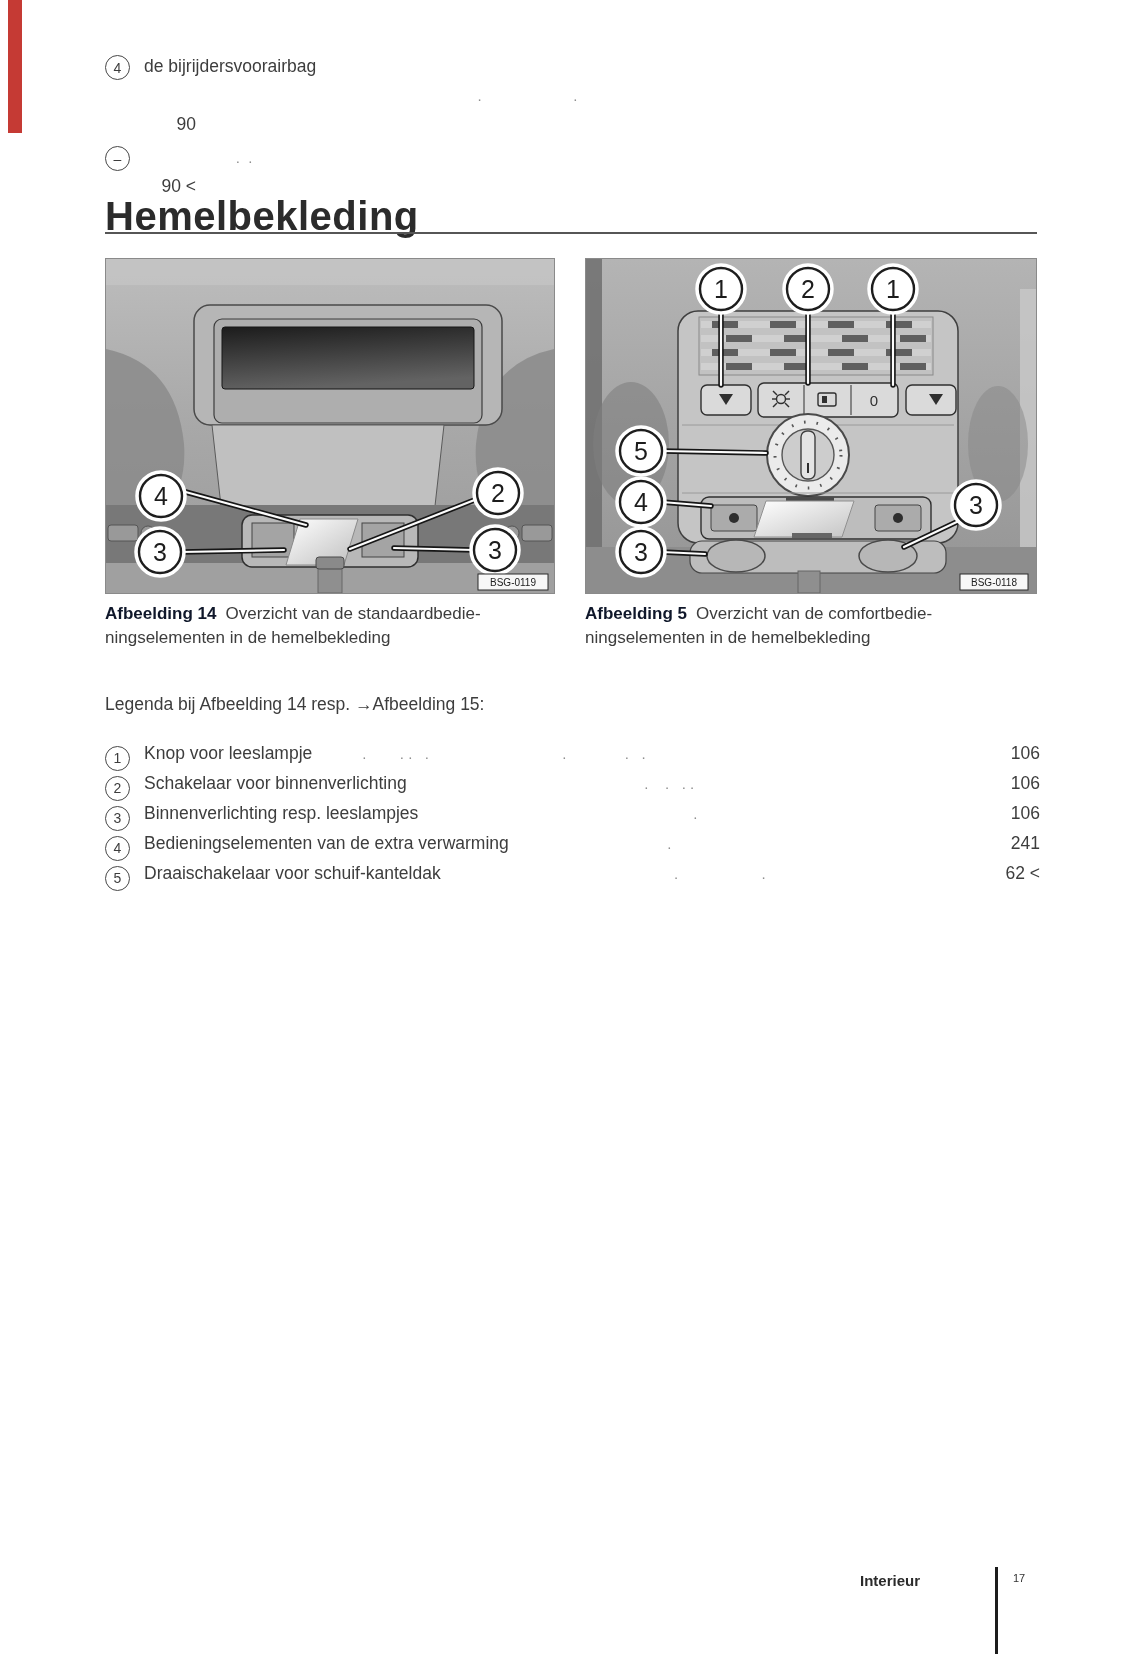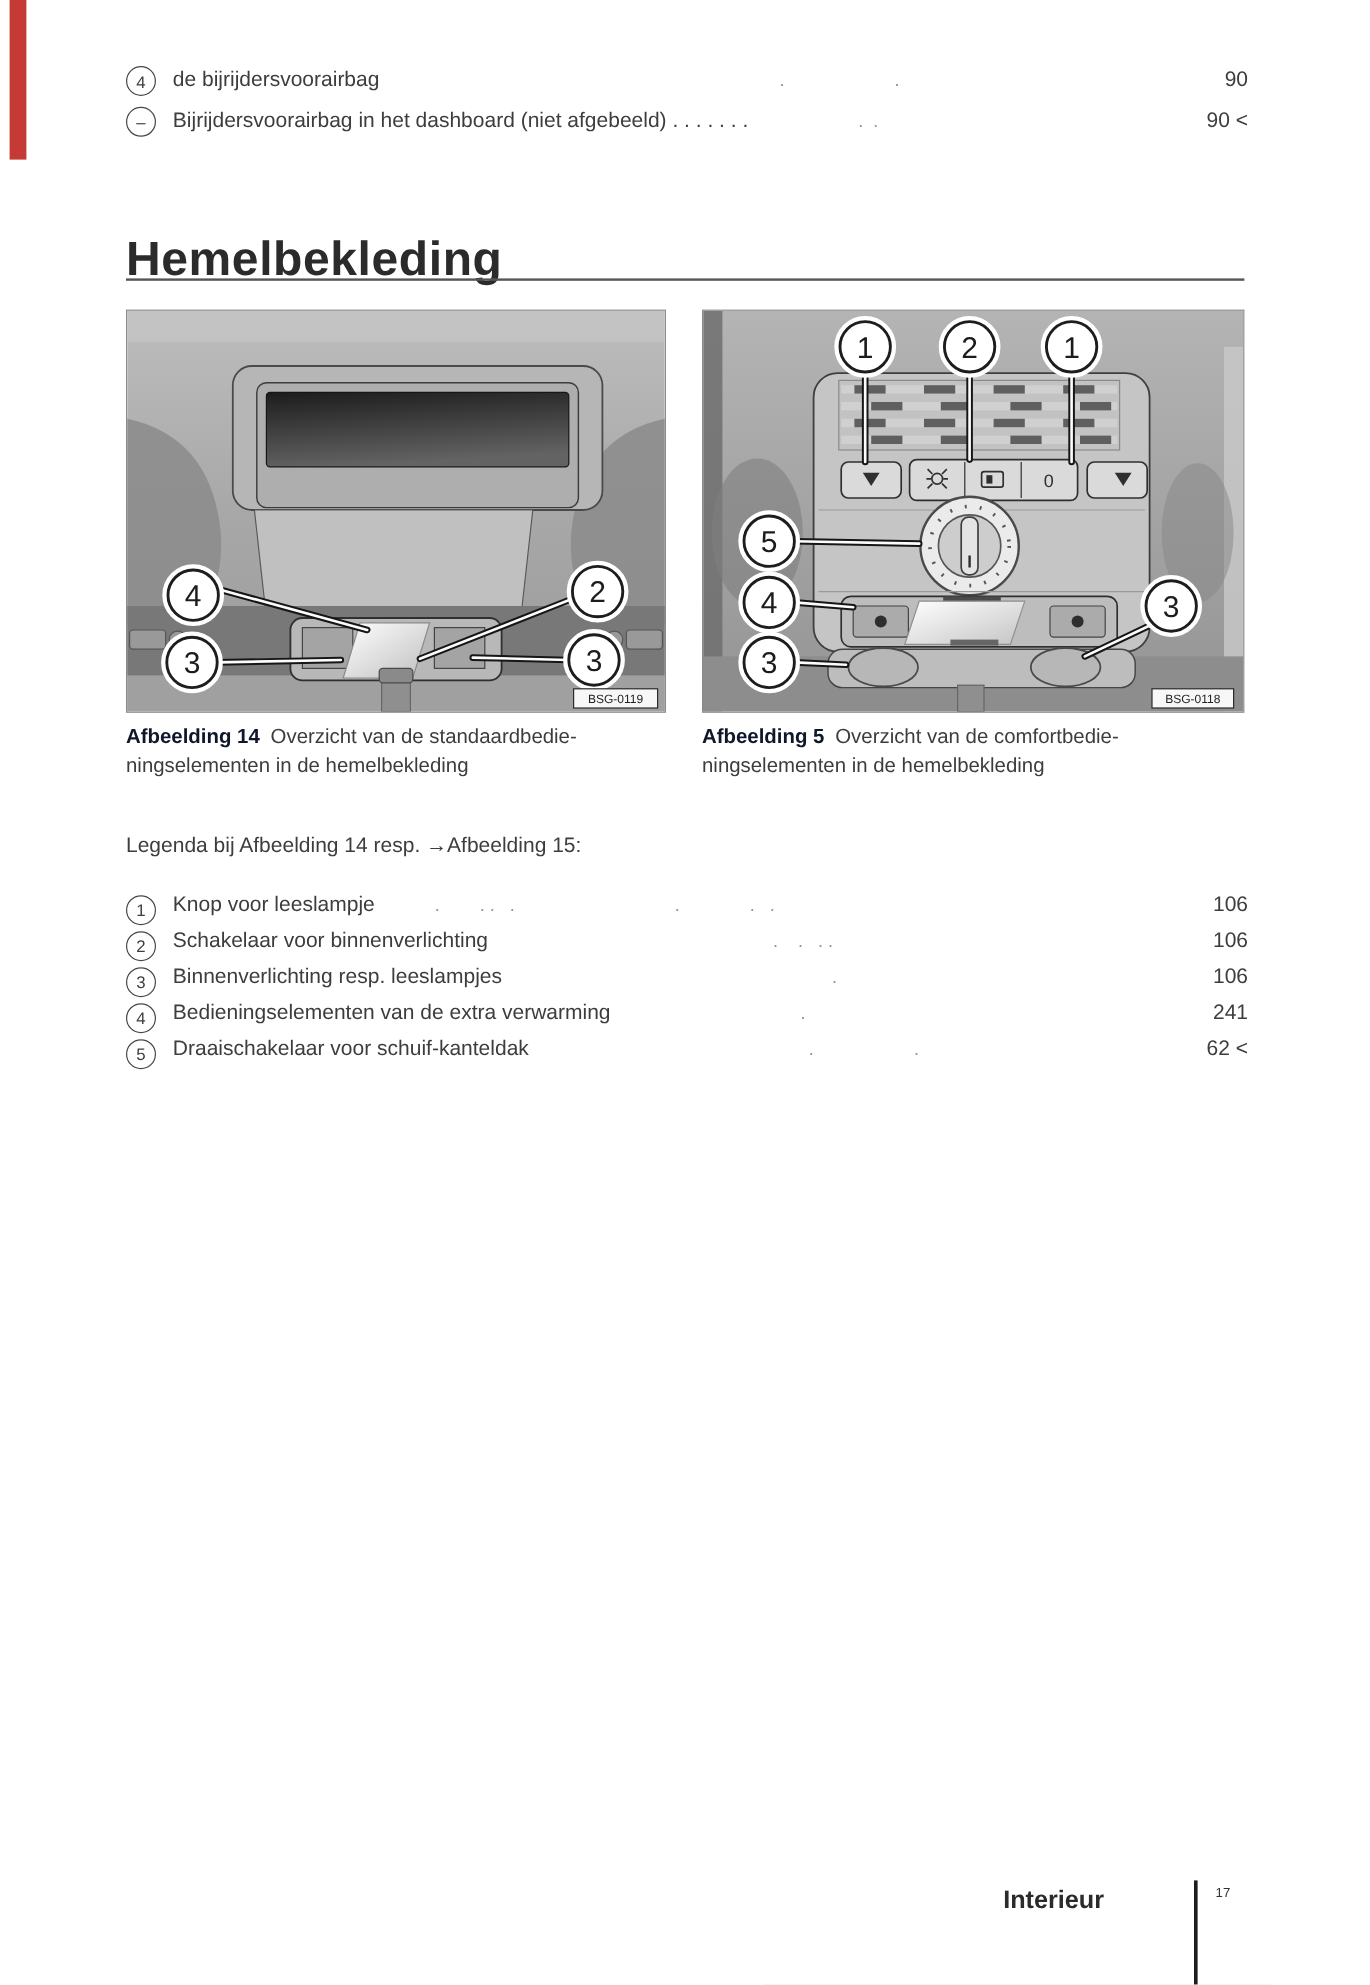--- a/index.html
+++ b/index.html
@@ -12,42 +12,42 @@
   .red-mark{position:absolute;left:8px;top:0;width:14px;height:133px;background:#c53a34;}
   
   .top-list{position:absolute;left:105px;top:52px;width:935px;font-size:17.5px;line-height:29px;}
   .tl-row{display:flex;align-items:flex-start;margin-bottom:4px;}
   .circ{
     display:inline-flex;align-items:center;justify-content:center;flex-shrink:0;
     width:23px;height:23px;border:1.6px solid #474747;border-radius:50%;
     font-size:14px;line-height:1;color:#3d3d3d;margin-top:3px;
   }
   .tl-body{flex:1;margin-left:14px;min-width:0;}
-  .tl-line2{display:flex;align-items:baseline;}
+  .tl-line2{display:flex;align-items:baseline;flex-direction:column;}
   .dots{flex:1;white-space:pre;overflow:hidden;color:#8f8f8f;font-size:15px;}
   .pg{flex-shrink:0;min-width:52px;text-align:right;}
   
   .heading{position:absolute;left:105px;top:194px;font-size:40px;font-weight:bold;color:#2b2b2b;letter-spacing:0.5px;}
   .heading-rule{position:absolute;left:105px;top:232px;width:932px;height:2px;background:#565656;}
   
   .figure{position:absolute;top:258px;border:1px solid #8a8a8a;line-height:0;}
   .figure.left{left:105px;}
   .figure.right{left:585px;}
   .caption{position:absolute;top:602px;width:462px;font-size:17px;line-height:24px;color:#3d3d3d;white-space:pre-line;}
   .caption.left{left:105px;}
   .caption.right{left:585px;}
   .cap-title{font-weight:bold;color:#0f172a;margin-right:9px;white-space:normal;}
   
   .legend{position:absolute;left:105px;top:690px;width:935px;font-size:17.5px;}
   .legend-intro{margin-bottom:25px;line-height:28px;}
   .lg-row{display:flex;align-items:baseline;height:30px;}
   .lg-row .circ{align-self:center;margin-top:0;}
   .lg-label{margin-left:14px;white-space:nowrap;}
   
-  .footer-section{position:absolute;right:222px;top:1572px;font-size:21px;font-weight:bold;color:#2b2b2b;}
+  .footer-section{position:absolute;right:222px;top:1572px;font-size:15px;font-weight:bold;color:#2b2b2b;}
   .footer-bar{position:absolute;left:995px;top:1567px;width:3px;height:87px;background:#1c1c1c;}
   .footer-page{position:absolute;left:1013px;top:1572px;font-size:11px;color:#333;}
   svg text{font-family:"Liberation Sans","DejaVu Sans",sans-serif;}
 </style>
 </head>
 <body>
 
 <div class="page">
 
   <div class="red-mark"></div>
@@ -60,21 +60,20 @@
           <span>de bijrijdersvoorairbag</span>
           <span class="dots">                                                                                .                      .</span>
           <span class="pg">90</span>
         </div>
       </div>
     </div>
     <div class="tl-row">
       <span class="circ">–</span>
       <div class="tl-body">
         <div class="tl-line2">
-          <span>Bijrijdersvoorairbag in het dashboard (niet afgebeeld) . .  . . . . .</span>
           <span class="dots">                      .  .</span>
           <span class="pg">90 &lt;</span>
         </div>
       </div>
     </div>
   </div>
 
   <div class="heading">Hemelbekleding</div>
   <div class="heading-rule"></div>
 

